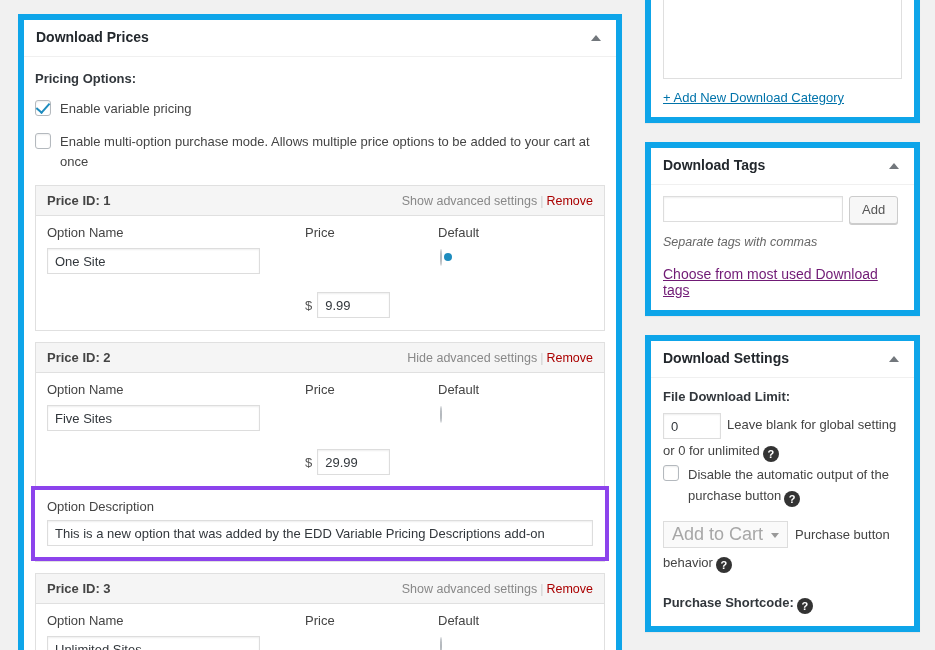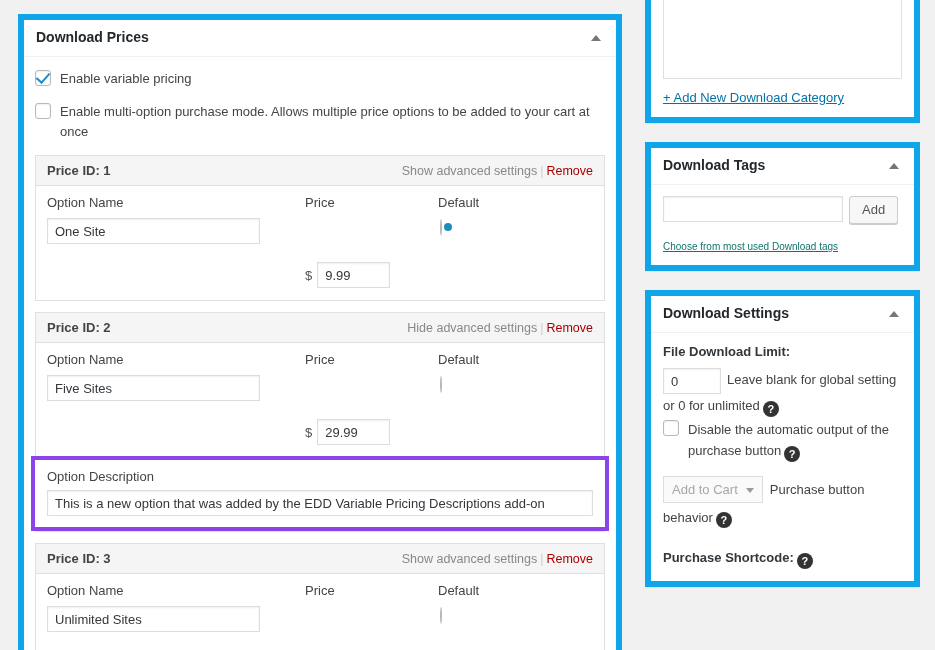--- a/index.html
+++ b/index.html
@@ -301,22 +301,22 @@
   }
   .tag-hint {
     font-style: italic;
     color: #666;
     font-size: 12.5px;
     margin-top: 11px;
   }
   .tag-cloud-link {
     display: inline-block;
     margin-top: 17px;
-    color: #0f766e;
-    font-size: 10px;
+    color: #701a75;
+    font-size: 14px;
     text-decoration: underline;
     cursor: pointer;
   }
 
   
   .ds-label {
     font-weight: 600;
     color: #32373c;
     font-size: 13px;
     margin-bottom: 9px;
@@ -359,21 +359,21 @@
     line-height: 2.1;
     font-size: 13px;
     color: #444;
   }
   .wpselect {
     display: inline-block;
     position: relative;
     border: 1px solid #ddd;
     background: #fafafa;
     color: #a7a7a7;
-    font-size: 13px;
+    font-size: 18px;
     height: 27px;
     line-height: 25px;
     padding: 0 24px 0 8px;
     box-sizing: border-box;
     vertical-align: middle;
     cursor: pointer;
     font-family: "Liberation Sans", sans-serif;
   }
   .wpselect .caret {
     position: absolute;
@@ -401,20 +401,21 @@
 
     <div class="postbox-header">
       <h2>Download Prices</h2>
       <span class="toggle-indicator">
         <span class="tri-up"></span>
       </span>
     </div>
 
     <div id="download-prices-body">
 
+      <div class="pricing-options-label">Pricing Options:</div>
 
       <div class="chk-row">
         <span class="wpcb checked"></span>
         <span class="cb-label">Enable variable pricing</span>
       </div>
 
       <div class="chk-row">
         <span class="wpcb"></span>
         <span class="cb-label">Enable multi-option purchase mode. Allows multiple price options to be added to your cart at once</span>
       </div>
@@ -535,20 +536,21 @@
       <h2>Download Tags</h2>
       <span class="toggle-indicator">
         <span class="tri-up"></span>
       </span>
     </div>
     <div class="side-body">
       <div class="tag-row">
         <input type="text" class="wpinput tag-input" value="" style="">
         <button class="btn-secondary tag-add-btn">Add</button>
       </div>
+      <div class="tag-hint">Separate tags with commas</div>
       <a class="tag-cloud-link">Choose from most used Download tags</a>
     </div>
   </div>
 
   <div class="postbox side-box">
     <div class="postbox-header">
       <h2>Download Settings</h2>
       <span class="toggle-indicator">
         <span class="tri-up"></span>
       </span>

